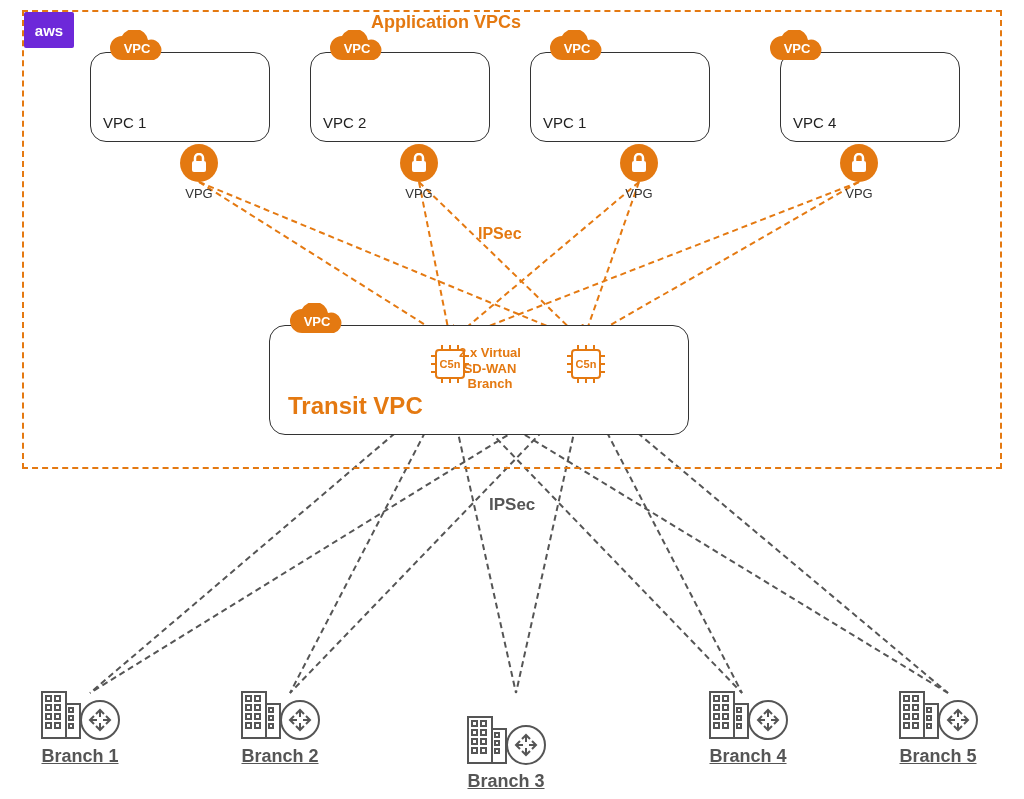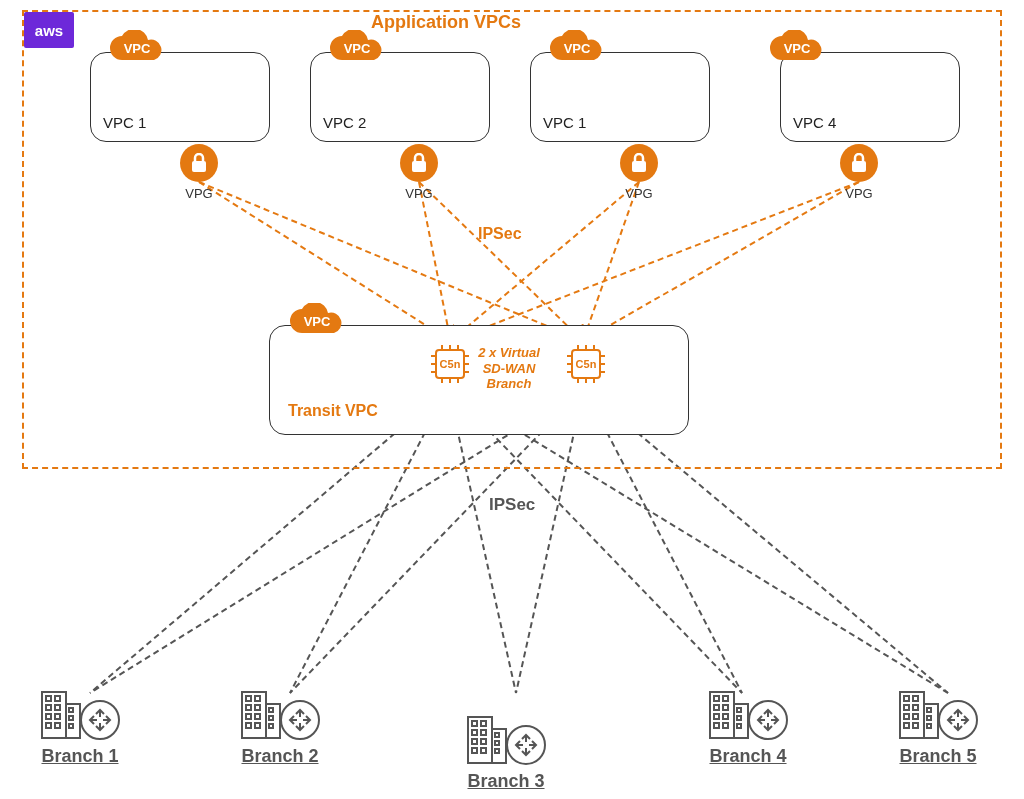--- a/index.html
+++ b/index.html
@@ -8,21 +8,21 @@
   .aws-logo { position: absolute; left: 24px; top: 12px; width: 50px; height: 36px; background: #6d28d9; color: #fff; display: flex; align-items: center; justify-content: center; font-size: 15px; font-weight: bold; border-radius: 2px; }
   .aws-logo-inner { font-weight: bold; }
   .title-app { position: absolute; top: 12px; left: 0; width: 892px; text-align: center; color: #e47911; font-weight: bold; font-size: 18px; }
   .vpc-box { position: absolute; width: 180px; height: 90px; border: 1.5px solid #333; border-radius: 16px; background: #fff; }
   .vpc-label { position: absolute; left: 12px; bottom: 10px; font-size: 15px; color: #222; }
   .cloud { position: absolute; width: 58px; height: 38px; }
   .lock-badge { position: absolute; width: 38px; height: 38px; border-radius: 50%; background: #e47911; display: flex; align-items: center; justify-content: center; color: #fff; }
   .vpg-label { position: absolute; font-size: 13px; color: #333; text-align: center; width: 38px; }
   .ipsec-label-top { position: absolute; color: #e47911; font-weight: bold; font-size: 16px; }
   .transit-box { position: absolute; left: 269px; top: 325px; width: 420px; height: 110px; border: 1.5px solid #333; border-radius: 16px; background: #fff; }
-  .transit-label { position: absolute; left: 18px; bottom: 14px; font-size: 16px; color: #e47911; font-weight: bold; }
+  .transit-label { position: absolute; left: 18px; bottom: 14px; font-size: 24px; color: #e47911; font-weight: bold; }
   .chip { position: absolute; width: 40px; height: 40px; }
   .router-caption { position: absolute; color: #e47911; font-weight: bold; font-size: 13px; text-align: center; line-height: 1.2; }
   .ipsec-label-bottom { position: absolute; color: #555; font-weight: bold; font-size: 17px; }
   .branch { position: absolute; width: 120px; text-align: center; }
   .branch-label { color: #555; font-weight: bold; font-size: 18px; margin-top: 6px; text-decoration: underline; }
   .building { display: inline-block; width: 42px; height: 50px; vertical-align: bottom; }
   .router { display: inline-block; width: 40px; height: 40px; border: 2px solid #555; border-radius: 50%; vertical-align: bottom; margin-left: -2px; position: relative; }
   svg.lines { position: absolute; left: 0; top: 0; width: 1024px; height: 799px; pointer-events: none; }
 </style>
 </head>
@@ -168,21 +168,21 @@
       <line x1="28" y1="34" x2="28" y2="39"></line>
     <line x1="6" y1="12" x2="1" y2="12"></line>
       <line x1="6" y1="20" x2="1" y2="20"></line>
       <line x1="6" y1="28" x2="1" y2="28"></line>
     <line x1="34" y1="12" x2="39" y2="12"></line>
       <line x1="34" y1="20" x2="39" y2="20"></line>
       <line x1="34" y1="28" x2="39" y2="28"></line>
   </g>
   <text x="20" y="24" text-anchor="middle" fill="#e47911" font-size="11" font-weight="bold">C5n</text>
 </svg>
-<div class="router-caption" style="left:468px; top:345px; width:82px;font-style:italic;">
+<div class="router-caption" style="left:449px; top:345px; width:82px;">
   <div>2 x Virtual</div>
   <div>SD-WAN</div>
   <div>Branch</div>
 </div>
 
 <div class="ipsec-label-bottom" style="left:489px; top:495px;">IPSec</div>
 
 <div class="branch" style="left:20px; top:690px;">
   <svg class="building" viewBox="0 0 42 50">
       <g fill="none" stroke="#555" stroke-width="2">

